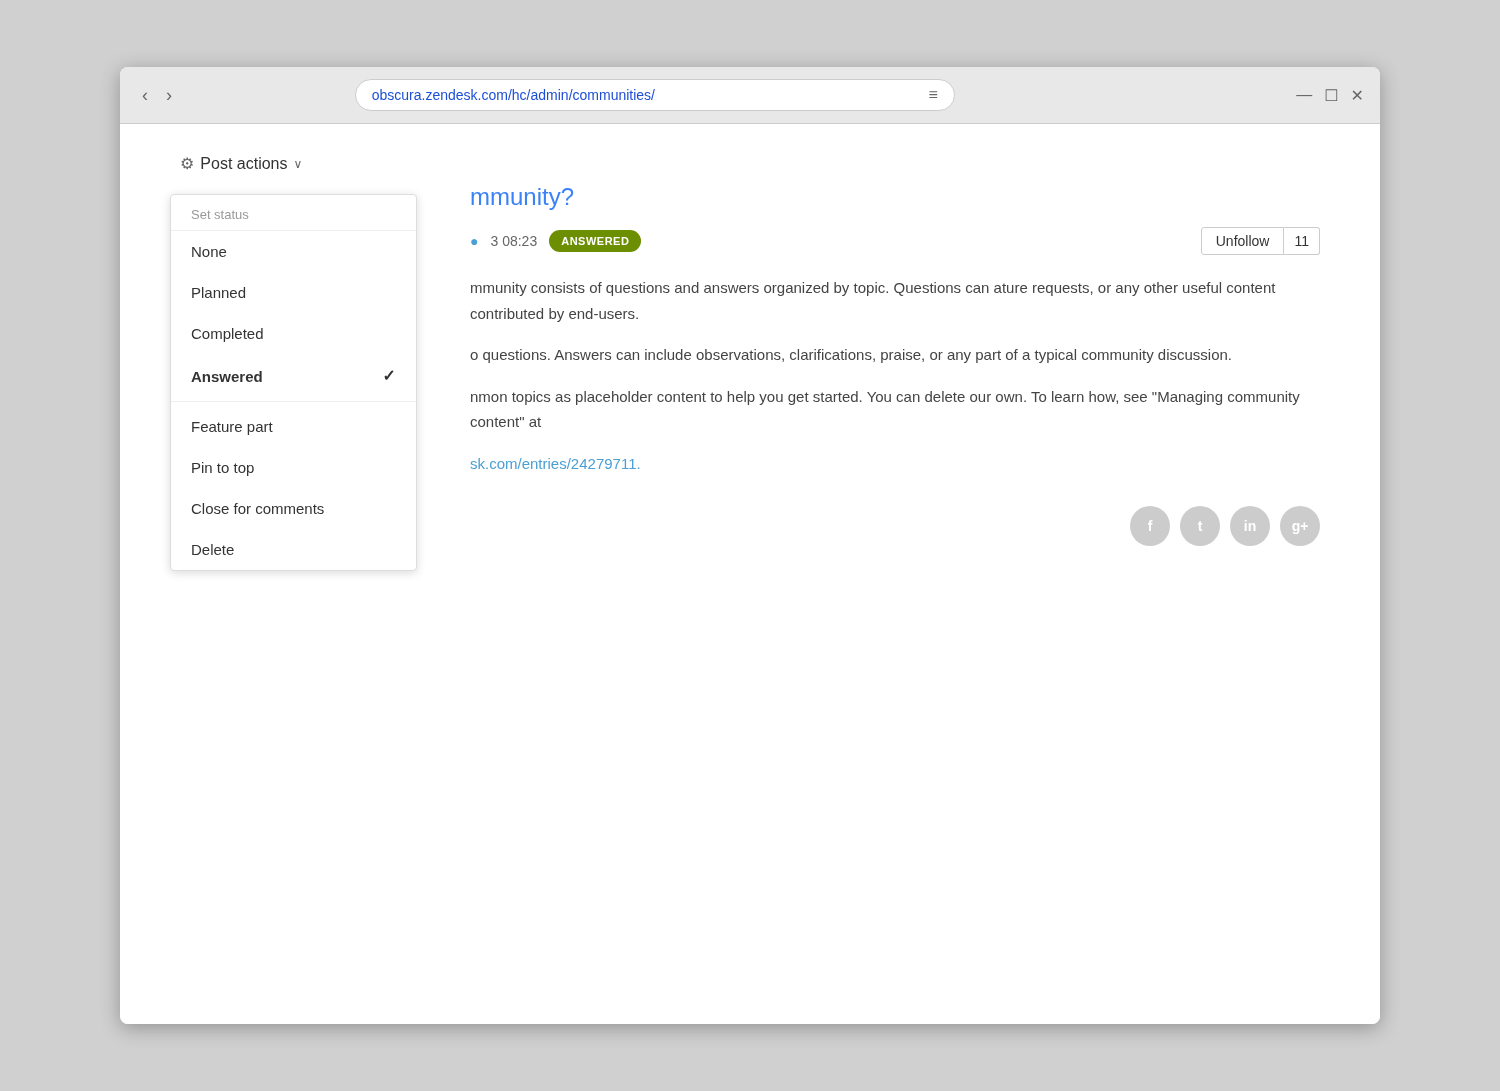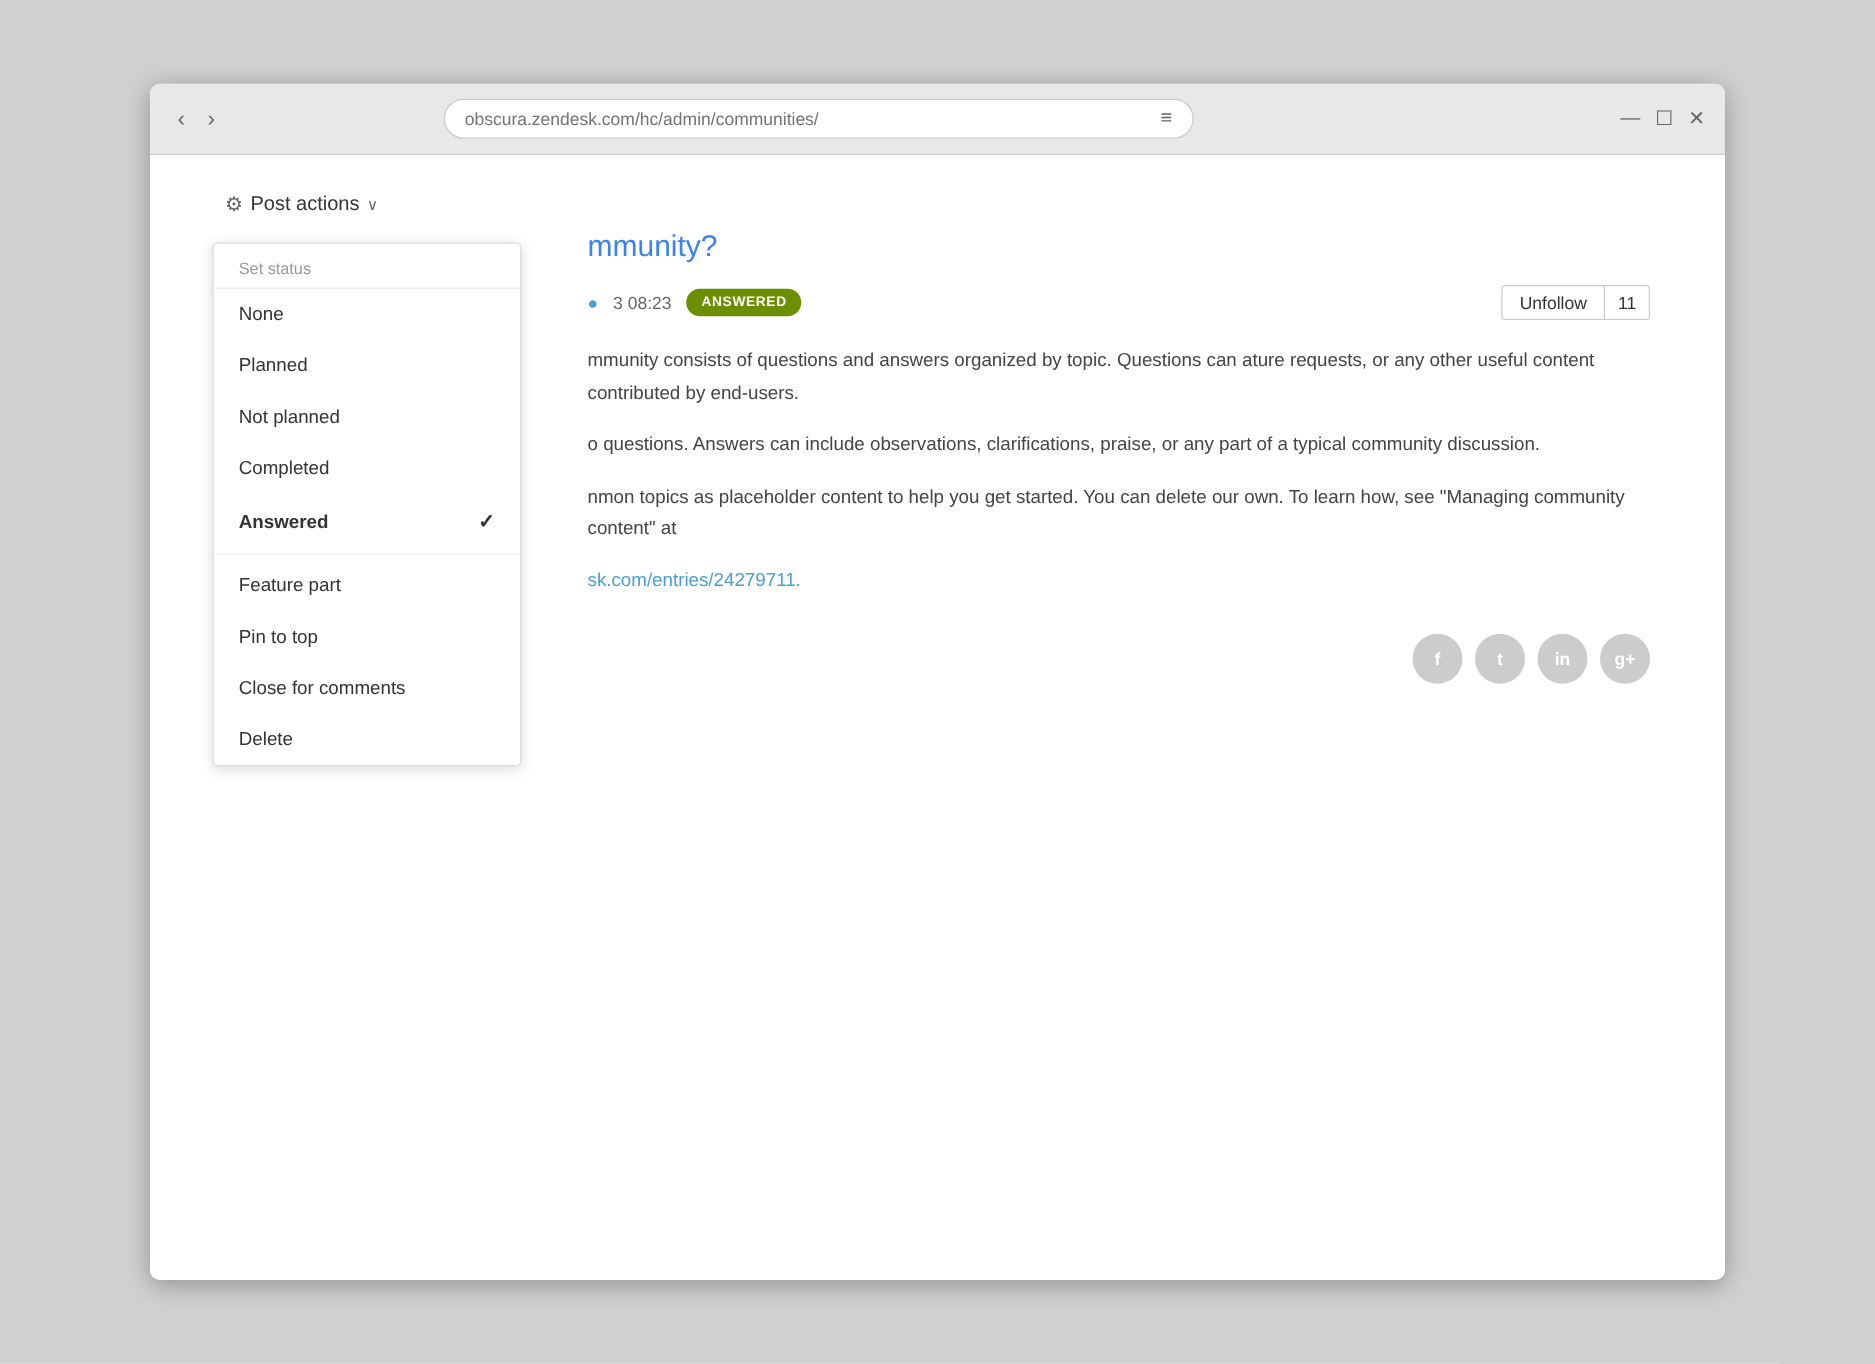--- a/index.html
+++ b/index.html
@@ -45,21 +45,21 @@
       border: 1px solid #ccc;
       border-radius: 20px;
       padding: 6px 16px;
       display: flex;
       align-items: center;
       justify-content: space-between;
       margin: 0 auto;
     }
     .address-text {
       font-size: 14px;
-      color: #737373;
+      color: #1d4ed8;
     }
     .hamburger {
       font-size: 16px;
       color: #666;
     }
     .window-controls {
       display: flex;
       gap: 12px;
       margin-left: auto;
     }
@@ -112,21 +112,21 @@
       font-size: 13px;
       color: #999;
       border-bottom: 1px solid #eee;
     }
     .dropdown-item {
       padding: 12px 20px;
       font-size: 15px;
       color: #333;
       cursor: pointer;
       display: flex;
-      align-items: center;
+      align-items: flex-end;
       justify-content: space-between;
     }
     .dropdown-item.active {
       font-weight: 700;
     }
     .dropdown-divider {
       border: none;
       border-top: 1px solid #eee;
       margin: 4px 0;
     }
@@ -254,23 +254,20 @@
     </div>
 
     <div class="dropdown-menu">
       <div class="dropdown-section-label">Set status</div>
 
       <div class="dropdown-item">
         <span>None</span>
       </div>
       <div class="dropdown-item">
         <span>Planned</span>
-      </div>
-      <div class="dropdown-item">
-        <span>Not planned</span>
       </div>
       <div class="dropdown-item">
         <span>Completed</span>
       </div>
       <div class="dropdown-item active">
         <span>Answered</span>
         <span class="check-mark">✓</span>
       </div>
 
       <hr class="dropdown-divider">

